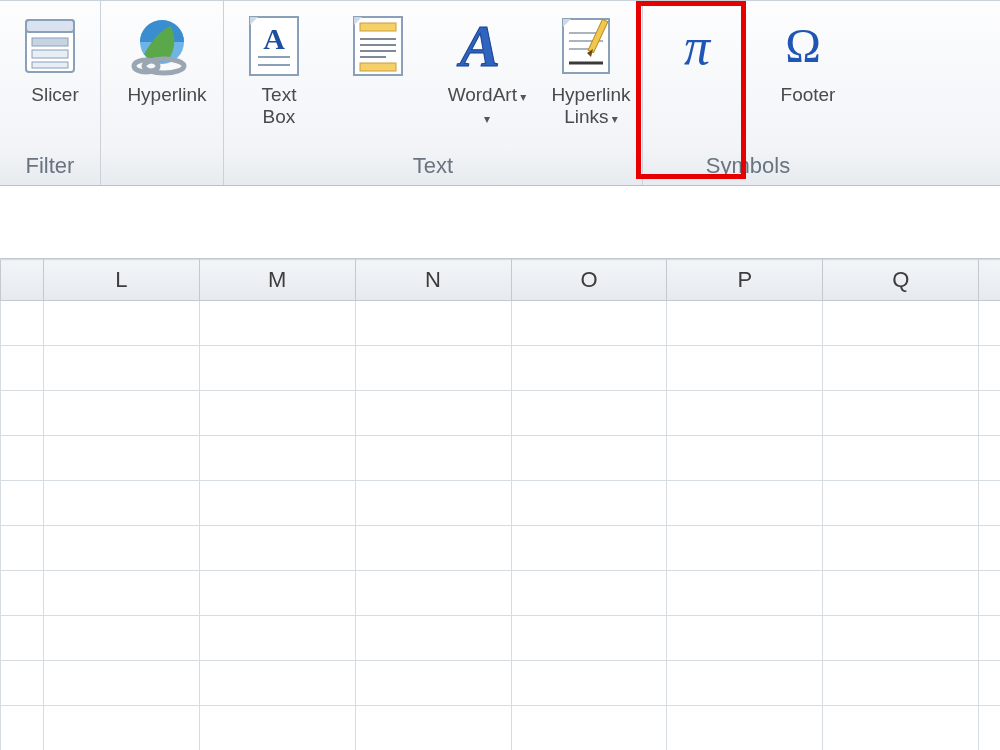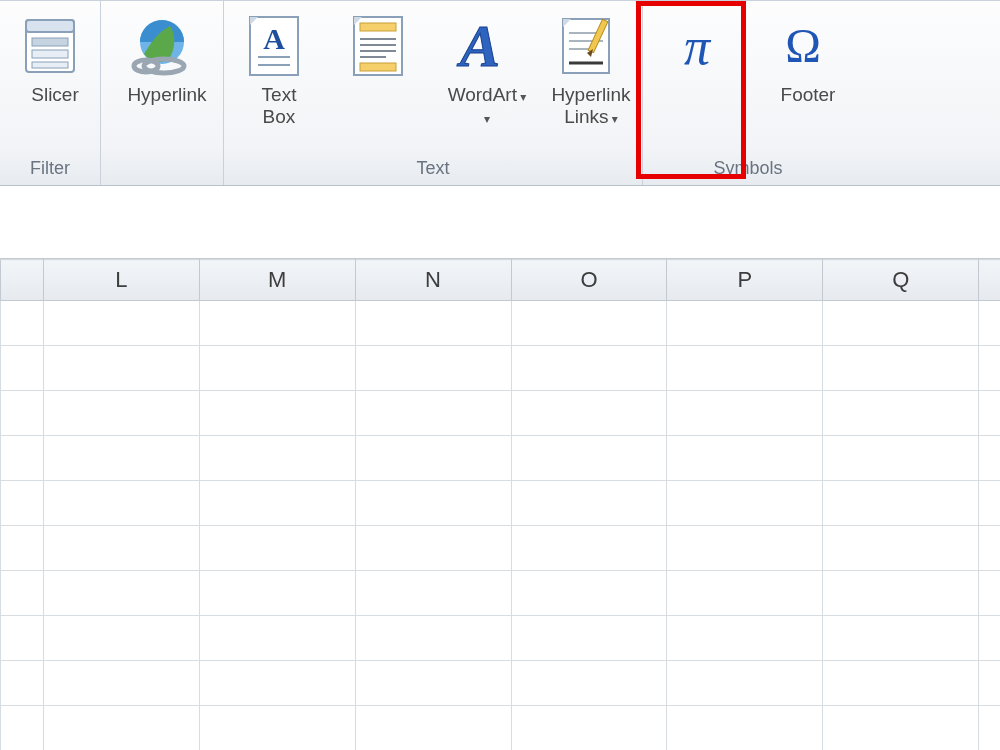--- a/index.html
+++ b/index.html
@@ -37,21 +37,21 @@
     box-sizing: border-box;
   }
   .group:last-child { border-right: 0; }
   .group-items {
     flex: 1;
     display: flex;
     align-items: flex-start;
     gap: 2px;
   }
   .group-label {
-    font-size: 18px;
+    font-size: 22px;
     color: #6a7480;
     text-align: center;
     padding: 4px 0 6px 0;
     width: 100%;
   }
 
   .btn {
     display: flex;
     flex-direction: column;
     align-items: center;

